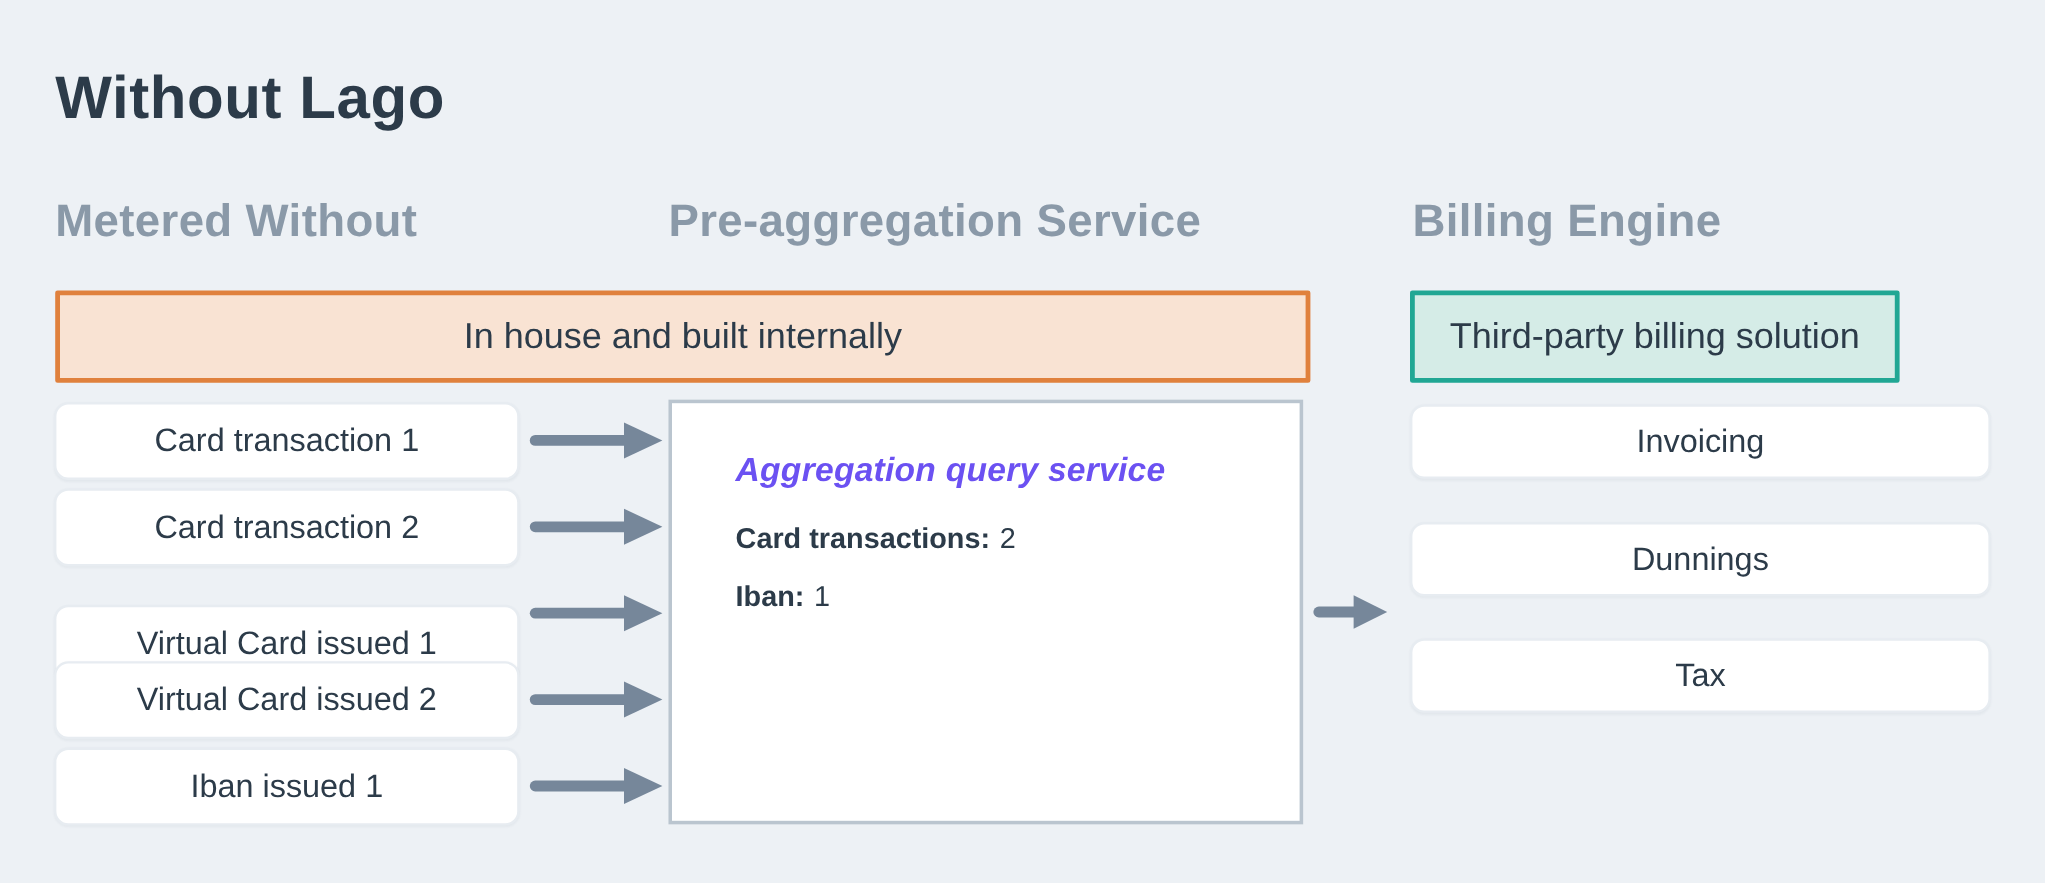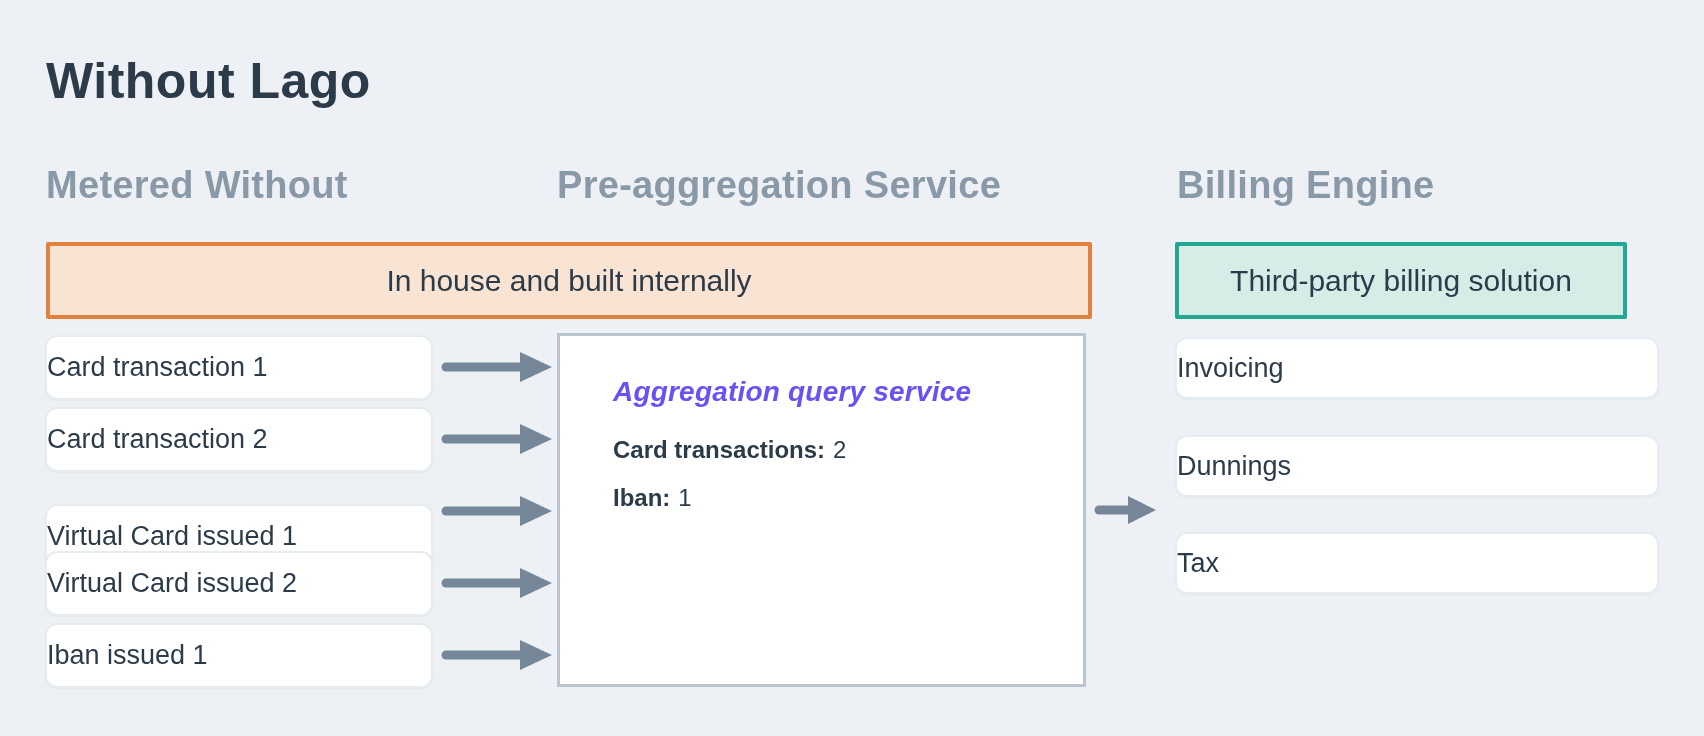--- a/index.html
+++ b/index.html
@@ -43,33 +43,33 @@
     font-size: 30px;
     border-radius: 2px;
     color: #2c3b49;
   }
   .banner.inhouse {
     left: 46px; width: 1046px;
     background: #f9e3d3;
     border: 4px solid #e0813d;
   }
   .banner.thirdparty {
-    left: 1175px; width: 452px;
+    left: 1175px; width: 408px;
     background: #d5ece7;
     border: 4px solid #21a794;
   }
 
   .card {
     position: absolute;
     background: #ffffff;
     border: 2px solid #e7ecf1;
     border-radius: 12px;
     display: flex;
     align-items: center;
-    justify-content: flex-start;
+    justify-content: center;
     font-size: 27px;
     color: #2c3b49;
     box-shadow: 0 1px 2px rgba(44,59,73,0.05);
   }
   .card.metered { left: 45px; width: 388px; height: 65px; }
   .m1 { top: 335px; } .m2 { top: 407px; } .m3 { top: 504px; }
   .m4 { top: 551px; } .m5 { top: 623px; }
 
   .card.billing { left: 1175px; width: 484px; height: 62px; }
   .b1 { top: 337px; } .b2 { top: 435px; } .b3 { top: 532px; } .b4 { top: 625px; }

